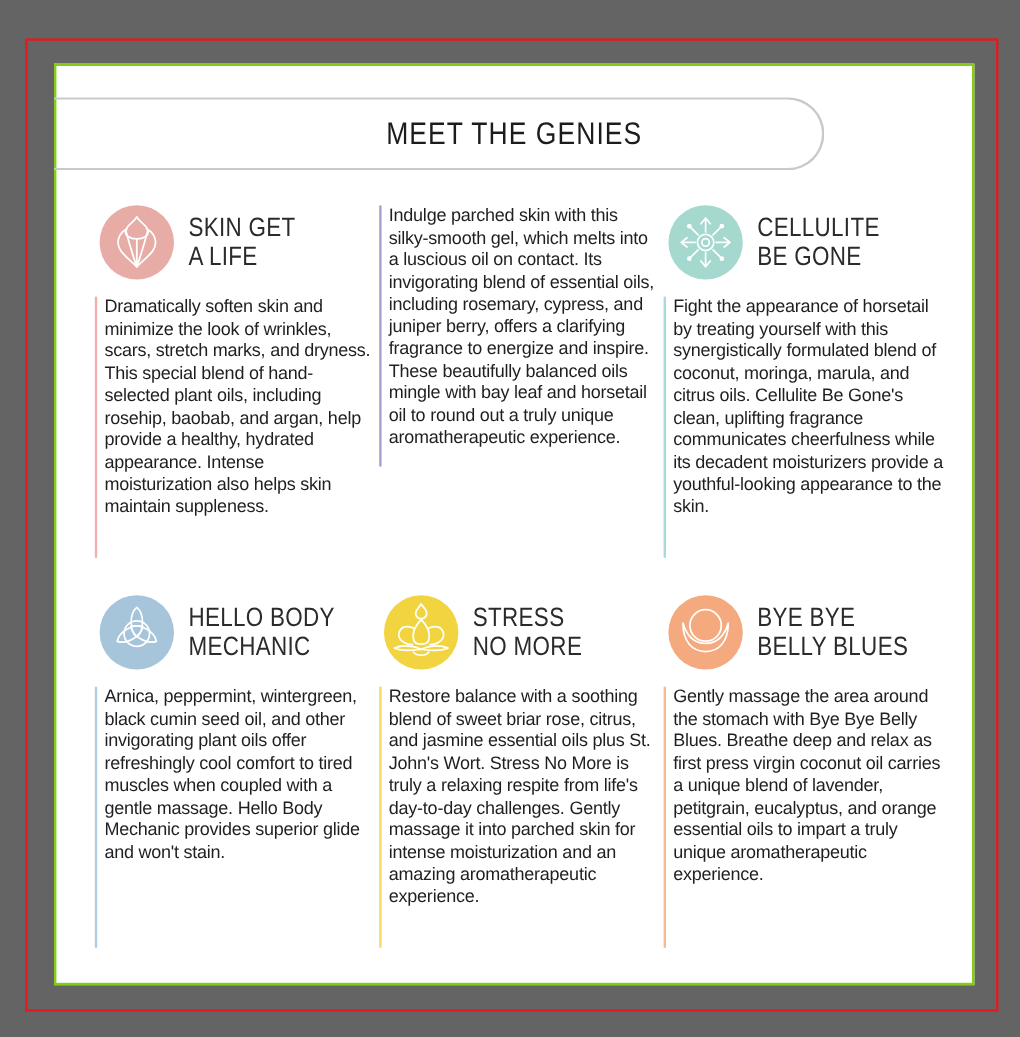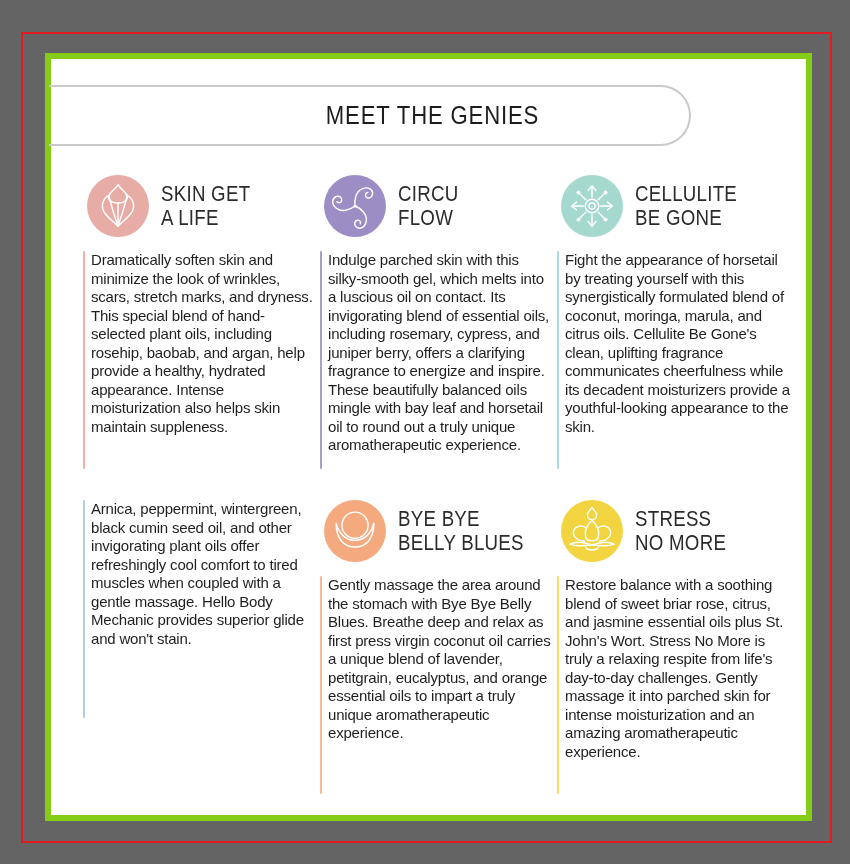--- a/index.html
+++ b/index.html
@@ -12,21 +12,21 @@
   .crop-frame {
     position:absolute; left:21px; top:32px;
     width:811px; height:811px;
     border:2px solid red;
     box-sizing:border-box;
   }
   .page {
     position:absolute; left:45px; top:53px;
     width:767px; height:768px;
     background:#ffffff;
-    border:6px solid #84cc16;
+    border:2px solid #84cc16;
     box-sizing:border-box;
   }
   .pill {
     position:absolute; left:-2px; top:26px;
     width:642px; height:61px;
     border:2px solid #c9c9c9;
     border-left:none;
     border-radius:0 32px 32px 0;
     box-sizing:border-box;
   }
@@ -116,35 +116,20 @@
           <div>A LIFE</div>
         </div>
       </div>
       <div class="desc">
         <div class="accent-line" style="background-color: rgb(241, 176, 171);"></div>
         <p>Dramatically soften skin and minimize the look of wrinkles, scars, stretch marks, and dryness. This special blend of hand-selected plant oils, including rosehip, baobab, and argan, help provide a healthy, hydrated appearance. Intense moisturization also helps skin maintain suppleness.</p>
       </div>
     </div>
 
     <div class="card">
-      <div class="icon-row">
-        <div class="icon-circle" style="background-color: rgb(156, 141, 197);">
-          <svg viewBox="0 0 64 64">
-            <g>
-              <path d="M32 33 C31 25 33 16.5 40 14 C46.5 11.7 51 15.8 50 20.3 C49.2 23.8 45.5 24.8 43.5 22.6 C42 20.8 43 18.3 45.2 18.1"></path>
-              <path d="M32 33 C31 25 33 16.5 40 14 C46.5 11.7 51 15.8 50 20.3 C49.2 23.8 45.5 24.8 43.5 22.6 C42 20.8 43 18.3 45.2 18.1" transform="rotate(120 32 32)"></path>
-              <path d="M32 33 C31 25 33 16.5 40 14 C46.5 11.7 51 15.8 50 20.3 C49.2 23.8 45.5 24.8 43.5 22.6 C42 20.8 43 18.3 45.2 18.1" transform="rotate(240 32 32)"></path>
-            </g>
-          </svg>
-        </div>
-        <div class="title">
-          <div>CIRCU</div>
-          <div>FLOW</div>
-        </div>
-      </div>
       <div class="desc">
         <div class="accent-line" style="background-color: rgb(168, 159, 206);"></div>
         <p>Indulge parched skin with this silky-smooth gel, which melts into a luscious oil on contact. Its invigorating blend of essential oils, including rosemary, cypress, and juniper berry, offers a clarifying fragrance to energize and inspire. These beautifully balanced oils mingle with bay leaf and horsetail oil to round out a truly unique aromatherapeutic experience.</p>
       </div>
     </div>
 
     <div class="card">
       <div class="icon-row">
         <div class="icon-circle" style="background-color: rgb(165, 216, 207);">
           <svg viewBox="0 0 64 64">
@@ -173,42 +158,37 @@
           <div>BE GONE</div>
         </div>
       </div>
       <div class="desc">
         <div class="accent-line" style="background-color: rgb(169, 216, 222);"></div>
         <p>Fight the appearance of horsetail by treating yourself with this synergistically formulated blend of coconut, moringa, marula, and citrus oils. Cellulite Be Gone's clean, uplifting fragrance communicates cheerfulness while its decadent moisturizers provide a youthful-looking appearance to the skin.</p>
       </div>
     </div>
 
     <div class="card">
+      <div class="icon-row">
+        <div class="icon-circle" style="background-color: rgb(166, 196, 218);">
+          <svg viewBox="0 0 64 64">
+            <path d="M32 36 C25.5 30.5 25.5 16 32 10.5 C38.5 16 38.5 30.5 32 36 Z"></path>
+            <path d="M32 36 C25.5 30.5 25.5 16 32 10.5 C38.5 16 38.5 30.5 32 36 Z" transform="rotate(120 32 30)"></path>
+            <path d="M32 36 C25.5 30.5 25.5 16 32 10.5 C38.5 16 38.5 30.5 32 36 Z" transform="rotate(240 32 30)"></path>
+            <circle cx="32" cy="33" r="11"></circle>
+          </svg>
+        </div>
+        <div class="title">
+          <div>HELLO BODY</div>
+          <div>MECHANIC</div>
+        </div>
+      </div>
       <div class="desc">
         <div class="accent-line" style="background-color: rgb(174, 205, 226);"></div>
         <p>Arnica, peppermint, wintergreen, black cumin seed oil, and other invigorating plant oils offer refreshingly cool comfort to tired muscles when coupled with a gentle massage. Hello Body Mechanic provides superior glide and won't stain.</p>
-      </div>
-    </div>
-
-    <div class="card">
-      <div class="icon-row">
-        <div class="icon-circle" style="background-color: rgb(244, 169, 126);">
-          <svg viewBox="0 0 64 64">
-            <circle cx="32" cy="26" r="13.5"></circle>
-            <path d="M12.5 24 C12.5 40 20.5 48.5 32 48.5 C43.5 48.5 51.5 40 51.5 24 C48 36 41.5 41.5 32 41.5 C22.5 41.5 16 36 12.5 24 Z"></path>
-          </svg>
-        </div>
-        <div class="title">
-          <div>BYE BYE</div>
-          <div>BELLY BLUES</div>
-        </div>
-      </div>
-      <div class="desc">
-        <div class="accent-line" style="background-color: rgb(246, 187, 146);"></div>
-        <p>Gently massage the area around the stomach with Bye Bye Belly Blues. Breathe deep and relax as first press virgin coconut oil carries a unique blend of lavender, petitgrain, eucalyptus, and orange essential oils to impart a truly unique aromatherapeutic experience.</p>
       </div>
     </div>
 
     <div class="card">
       <div class="icon-row">
         <div class="icon-circle" style="background-color: rgb(242, 212, 65);">
           <svg viewBox="0 0 64 64">
             <path d="M32 7.5 C33.8 10.8 36.8 12.3 36.8 15.5 A4.8 4.8 0 1 1 27.2 15.5 C27.2 12.3 30.2 10.8 32 7.5 Z"></path>
             <path d="M32 21 C37.5 26.5 40 32.5 38.5 38.5 C37.3 43.3 26.7 43.3 25.5 38.5 C24 32.5 26.5 26.5 32 21 Z"></path>
             <path d="M26 28.5 C20 25.5 14.5 27 13 32 C11.5 37.5 17 42.5 24.5 42.5"></path>
@@ -221,14 +201,33 @@
           <div>STRESS</div>
           <div>NO MORE</div>
         </div>
       </div>
       <div class="desc">
         <div class="accent-line" style="background-color: rgb(246, 218, 103);"></div>
         <p>Restore balance with a soothing blend of sweet briar rose, citrus, and jasmine essential oils plus St. John's Wort. Stress No More is truly a relaxing respite from life's day-to-day challenges. Gently massage it into parched skin for intense moisturization and an amazing aromatherapeutic experience.</p>
       </div>
     </div>
 
+    <div class="card">
+      <div class="icon-row">
+        <div class="icon-circle" style="background-color: rgb(244, 169, 126);">
+          <svg viewBox="0 0 64 64">
+            <circle cx="32" cy="26" r="13.5"></circle>
+            <path d="M12.5 24 C12.5 40 20.5 48.5 32 48.5 C43.5 48.5 51.5 40 51.5 24 C48 36 41.5 41.5 32 41.5 C22.5 41.5 16 36 12.5 24 Z"></path>
+          </svg>
+        </div>
+        <div class="title">
+          <div>BYE BYE</div>
+          <div>BELLY BLUES</div>
+        </div>
+      </div>
+      <div class="desc">
+        <div class="accent-line" style="background-color: rgb(246, 187, 146);"></div>
+        <p>Gently massage the area around the stomach with Bye Bye Belly Blues. Breathe deep and relax as first press virgin coconut oil carries a unique blend of lavender, petitgrain, eucalyptus, and orange essential oils to impart a truly unique aromatherapeutic experience.</p>
+      </div>
+    </div>
+
   </div>
 </div>
 
 </body></html>

